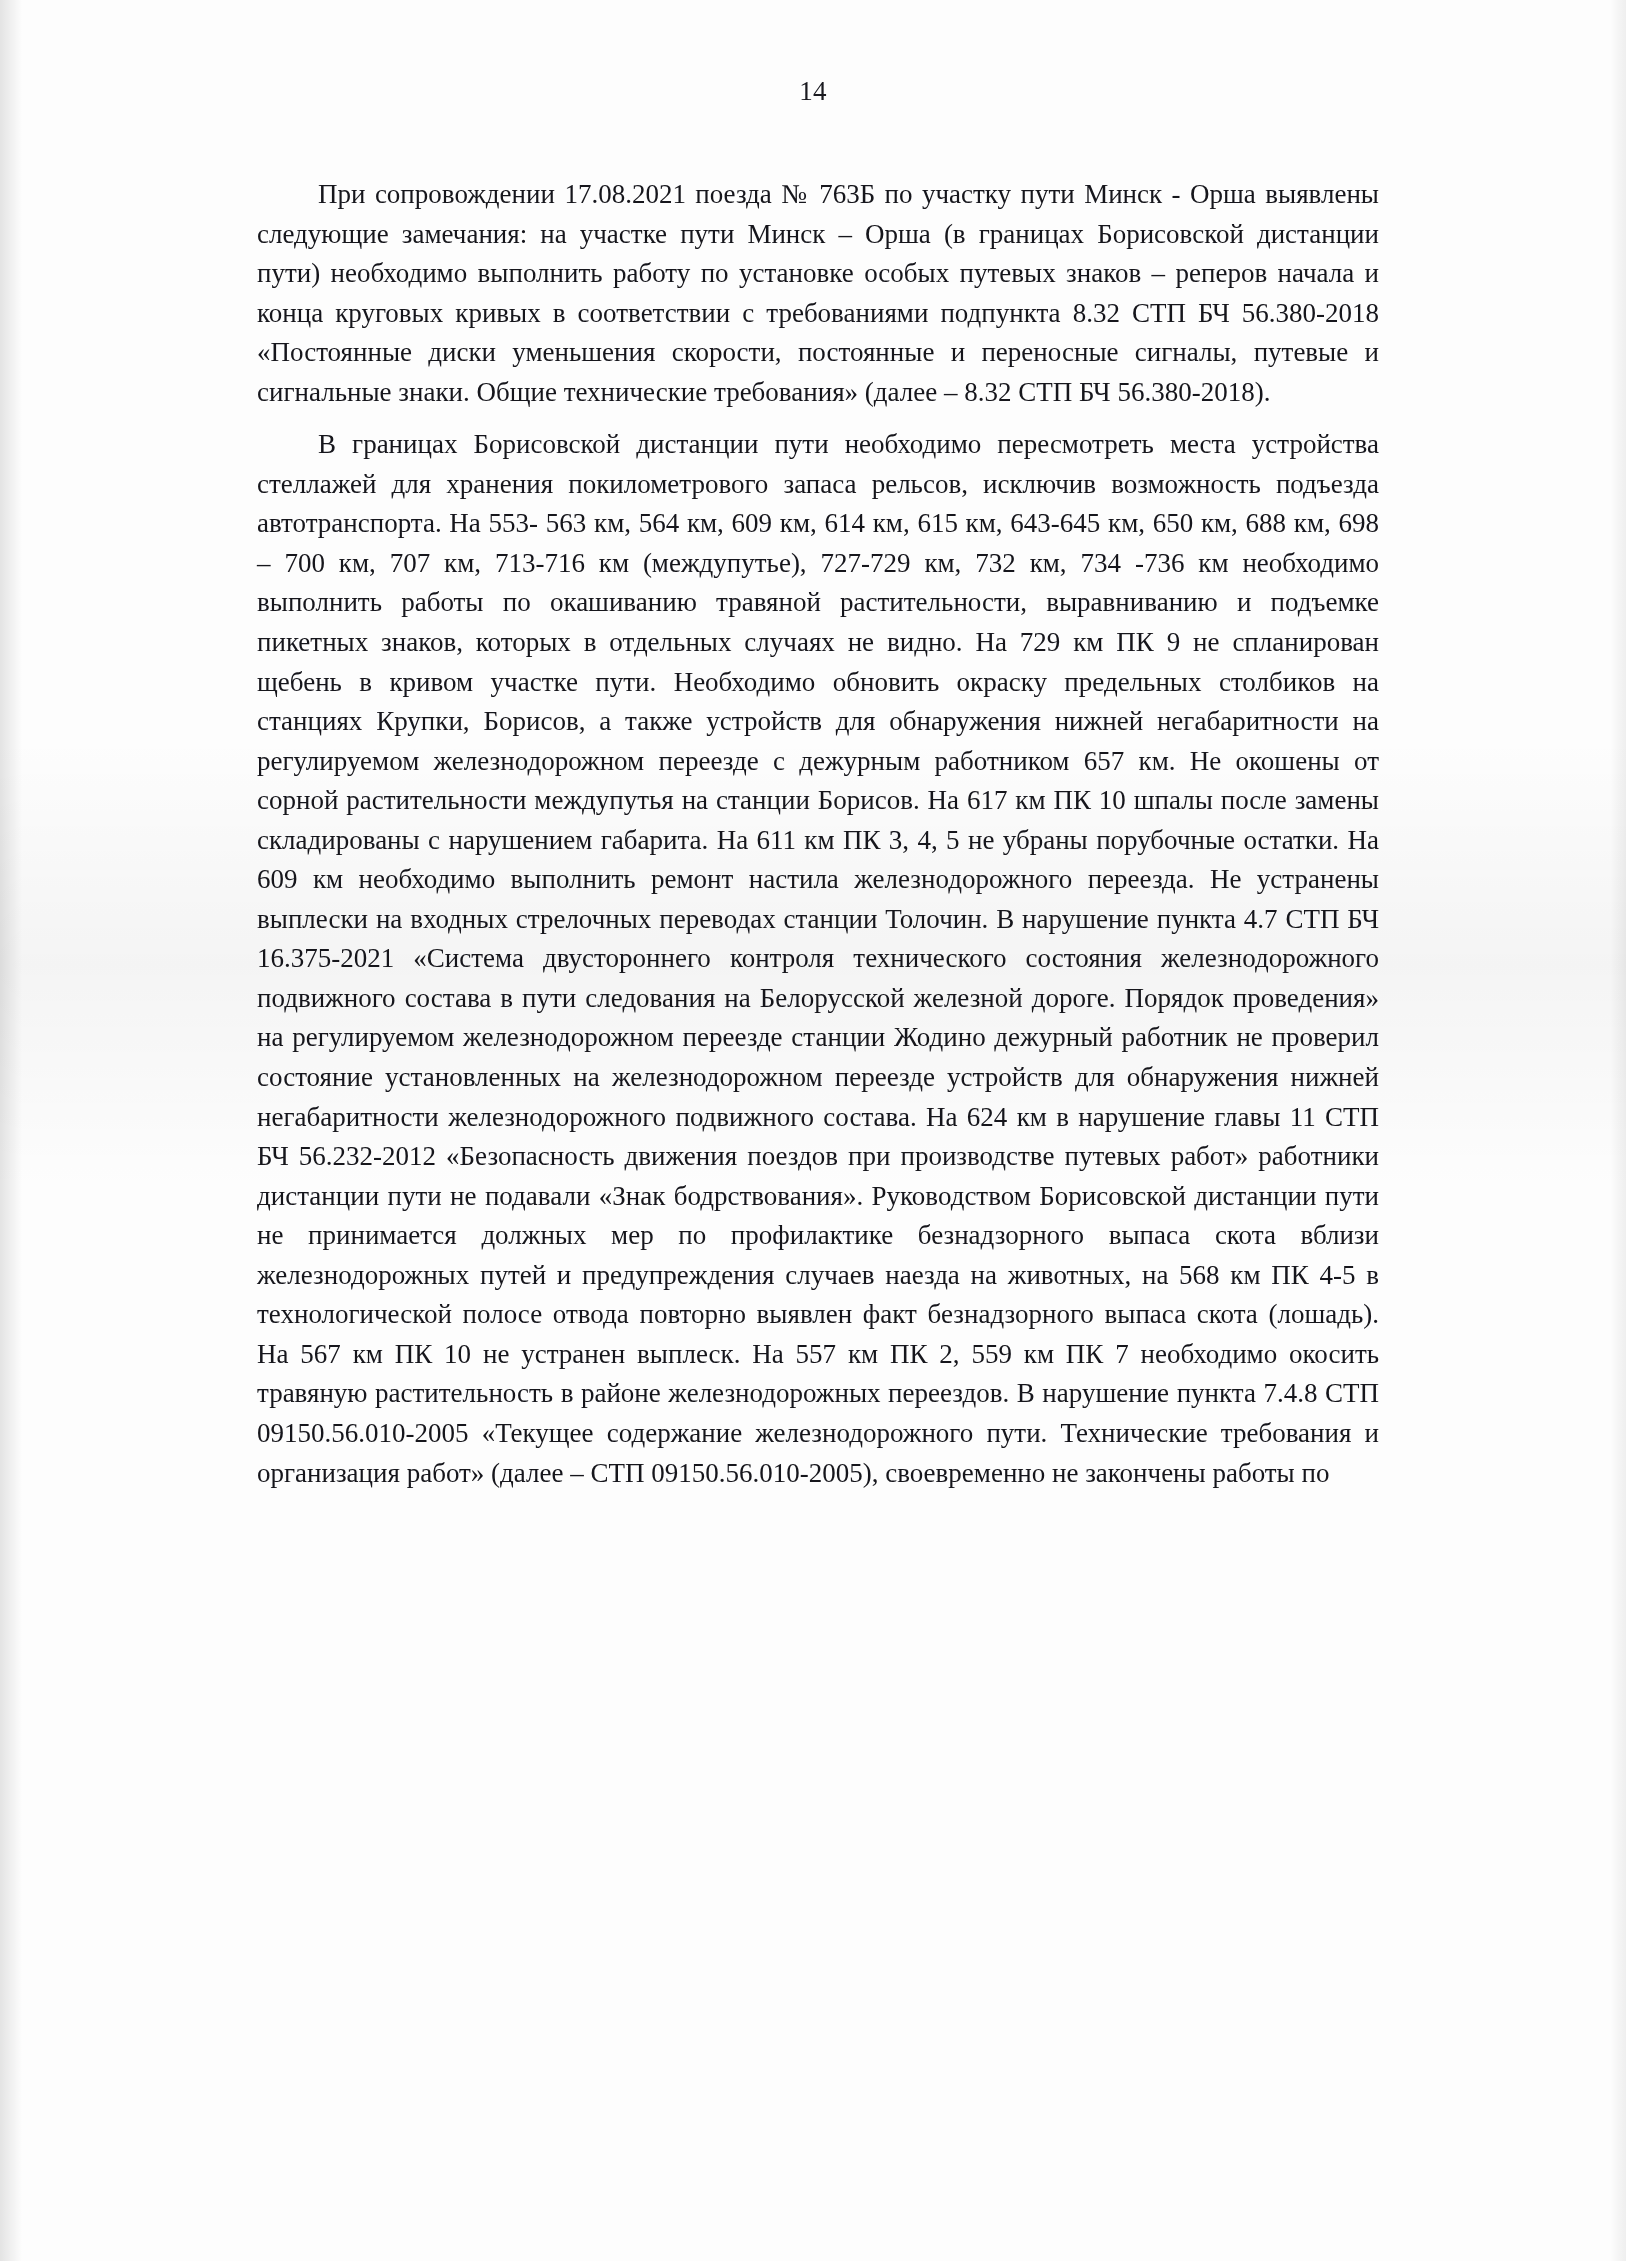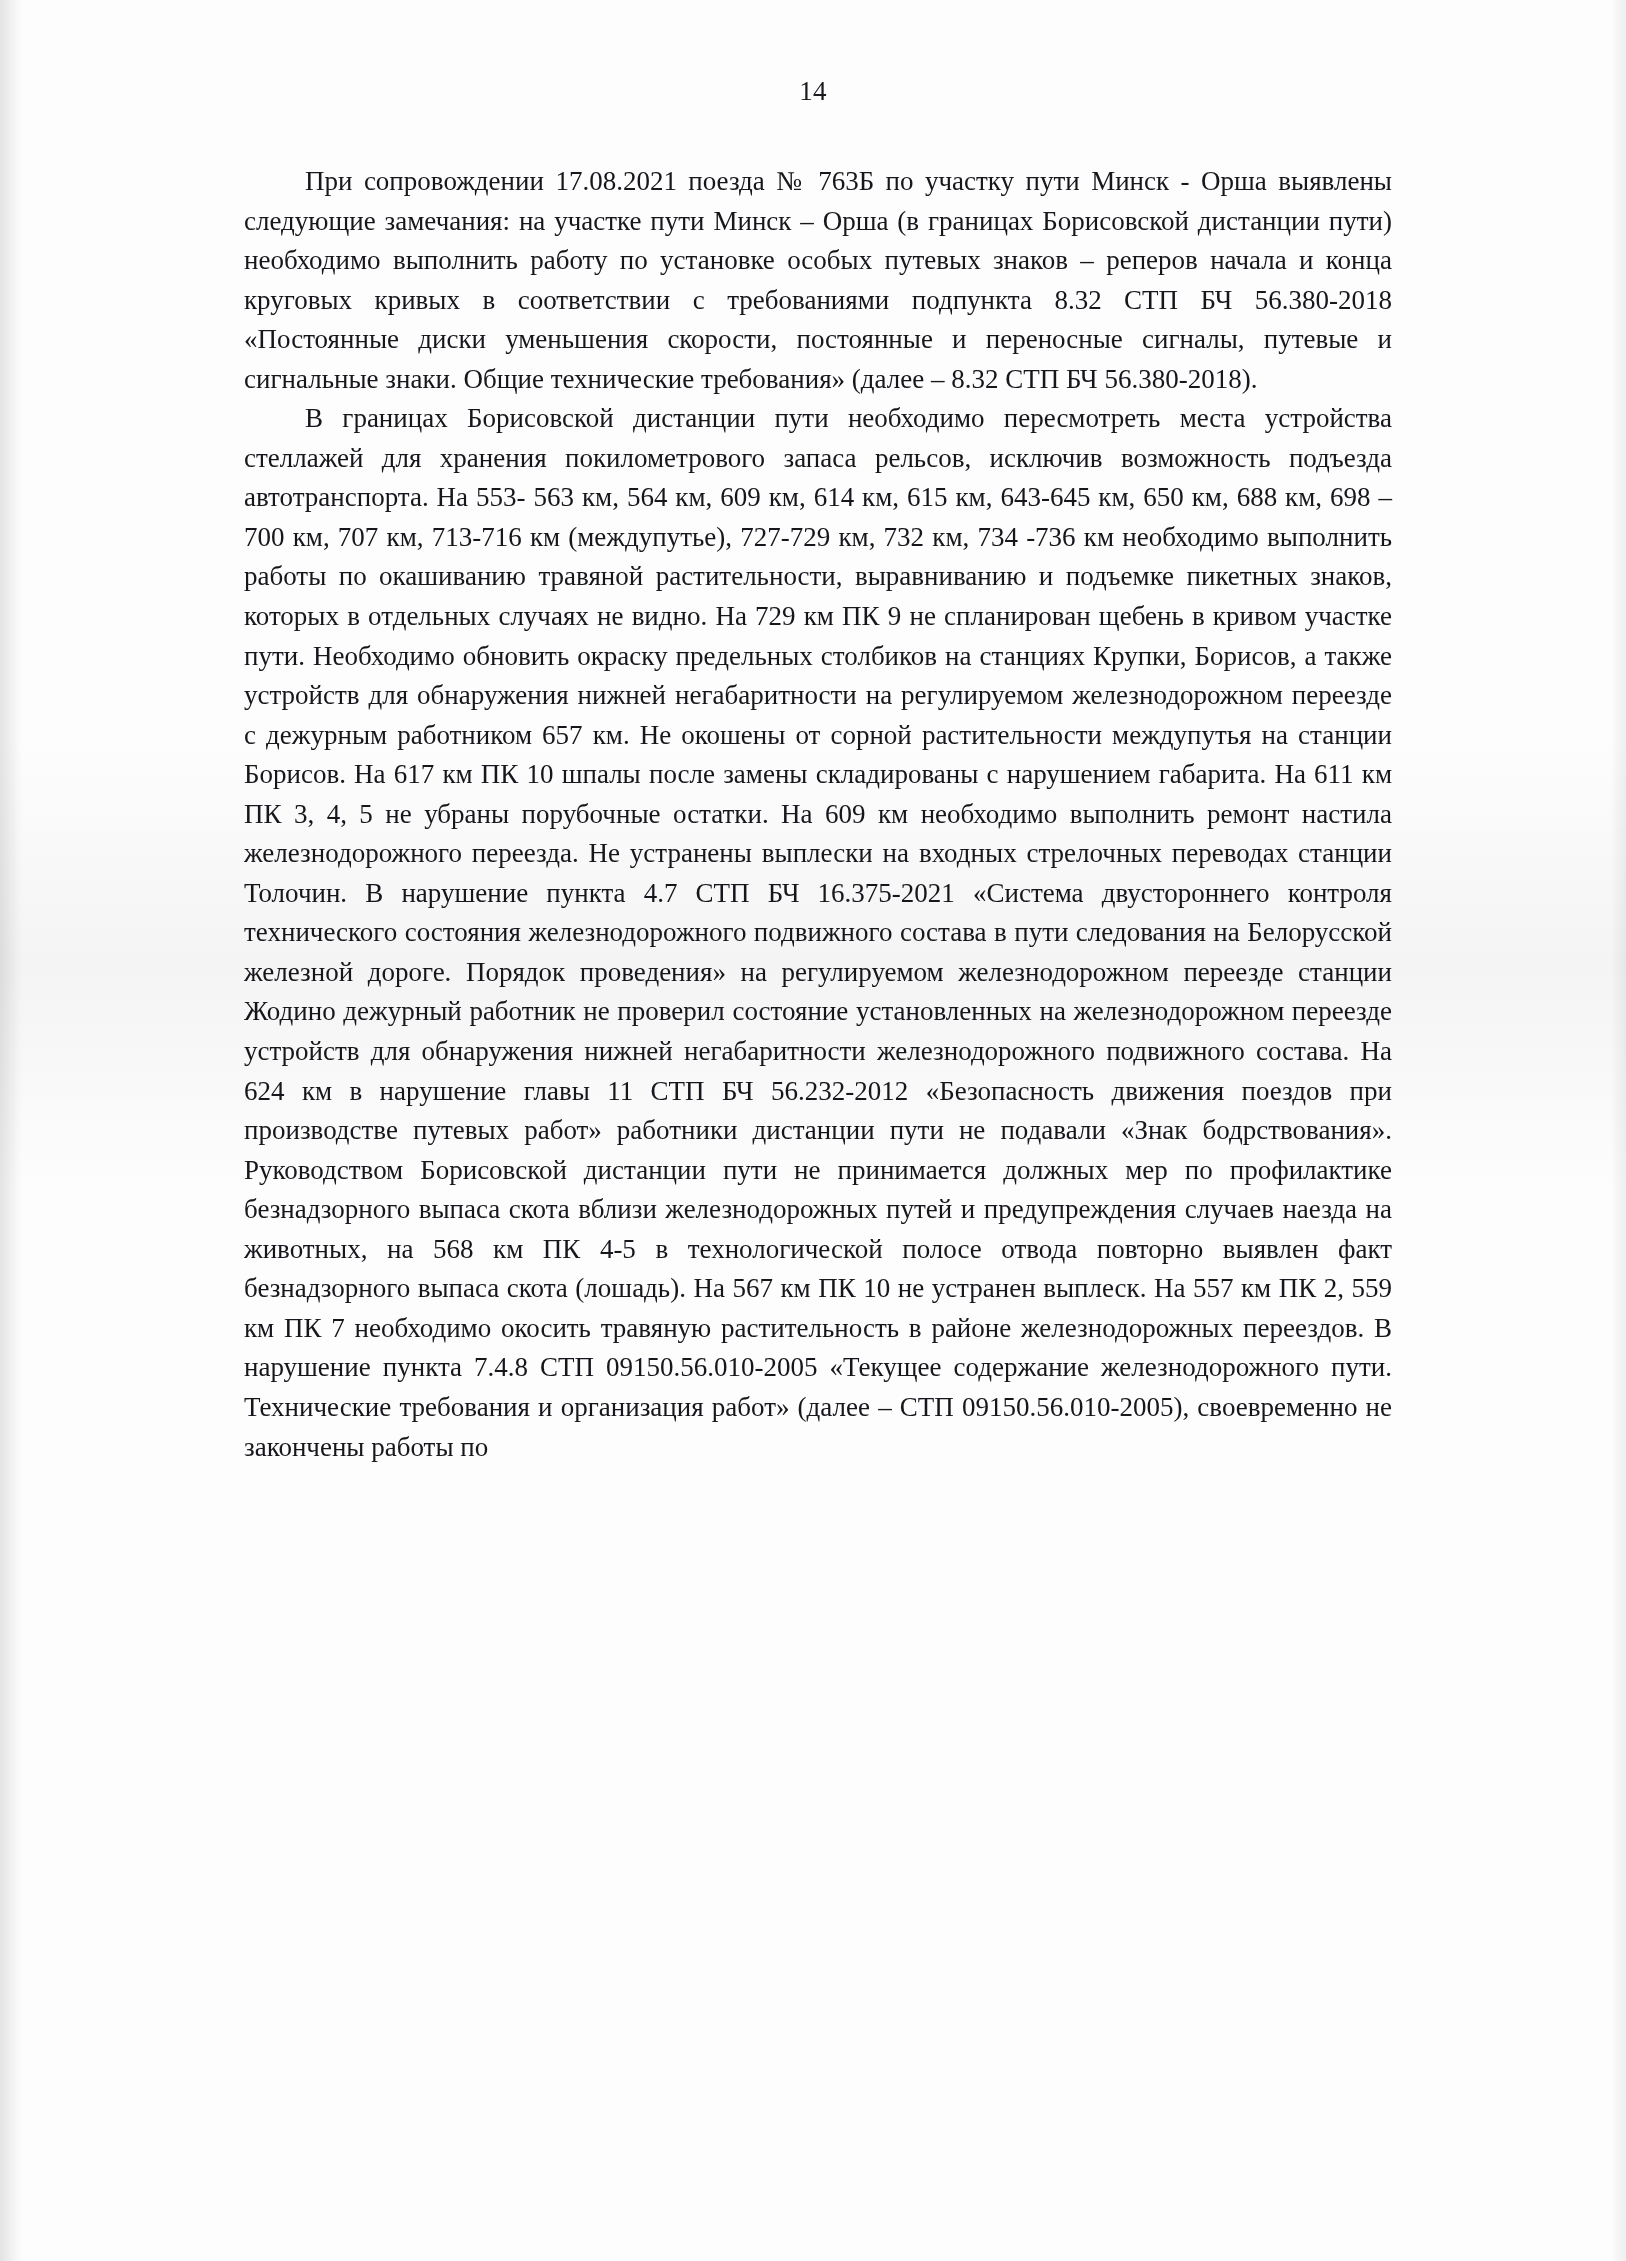--- a/index.html
+++ b/index.html
@@ -51,21 +51,21 @@
     top: 162px;
     left: 244px;
     width: 1148px;
     font-size: 27px;
     line-height: 1.465;
     text-align: justify;
     text-justify: inter-word;
     color: #16161c;
   }
   .content p {
-    margin: 0;
+    margin: 13px;
     text-indent: 61px;
     text-align: justify;
   }
   .content p:last-child {
     text-align-last: left;
   }
   .shadow-band {
     position: absolute;
     left: 0;
     top: 736px;

